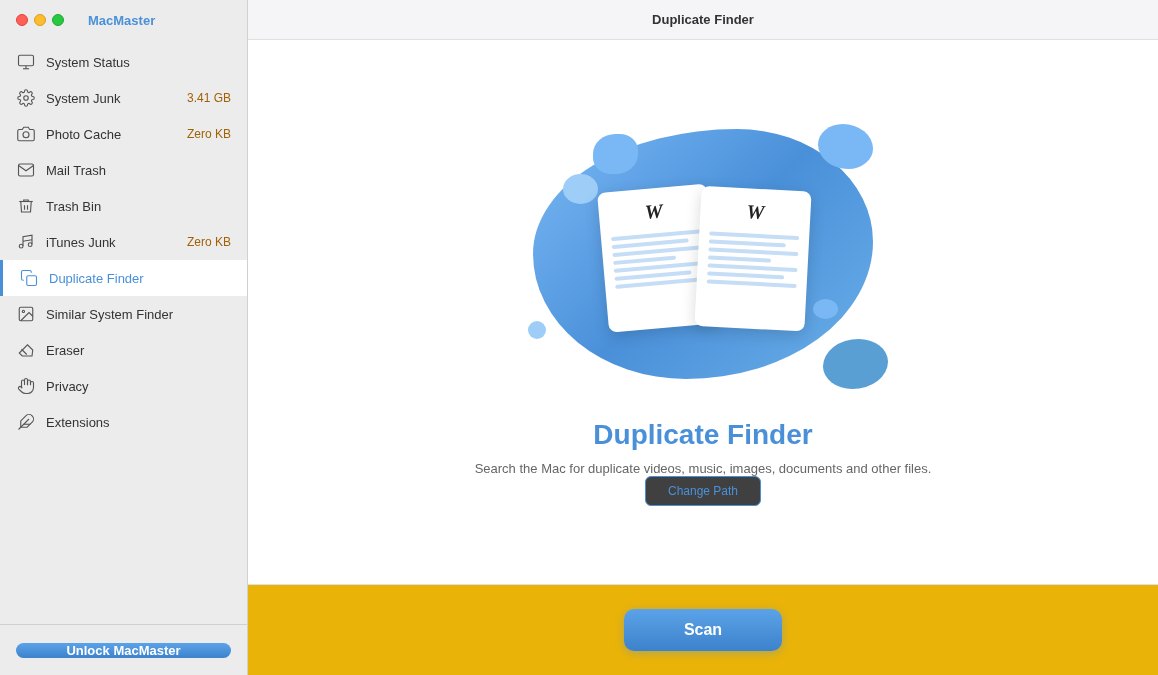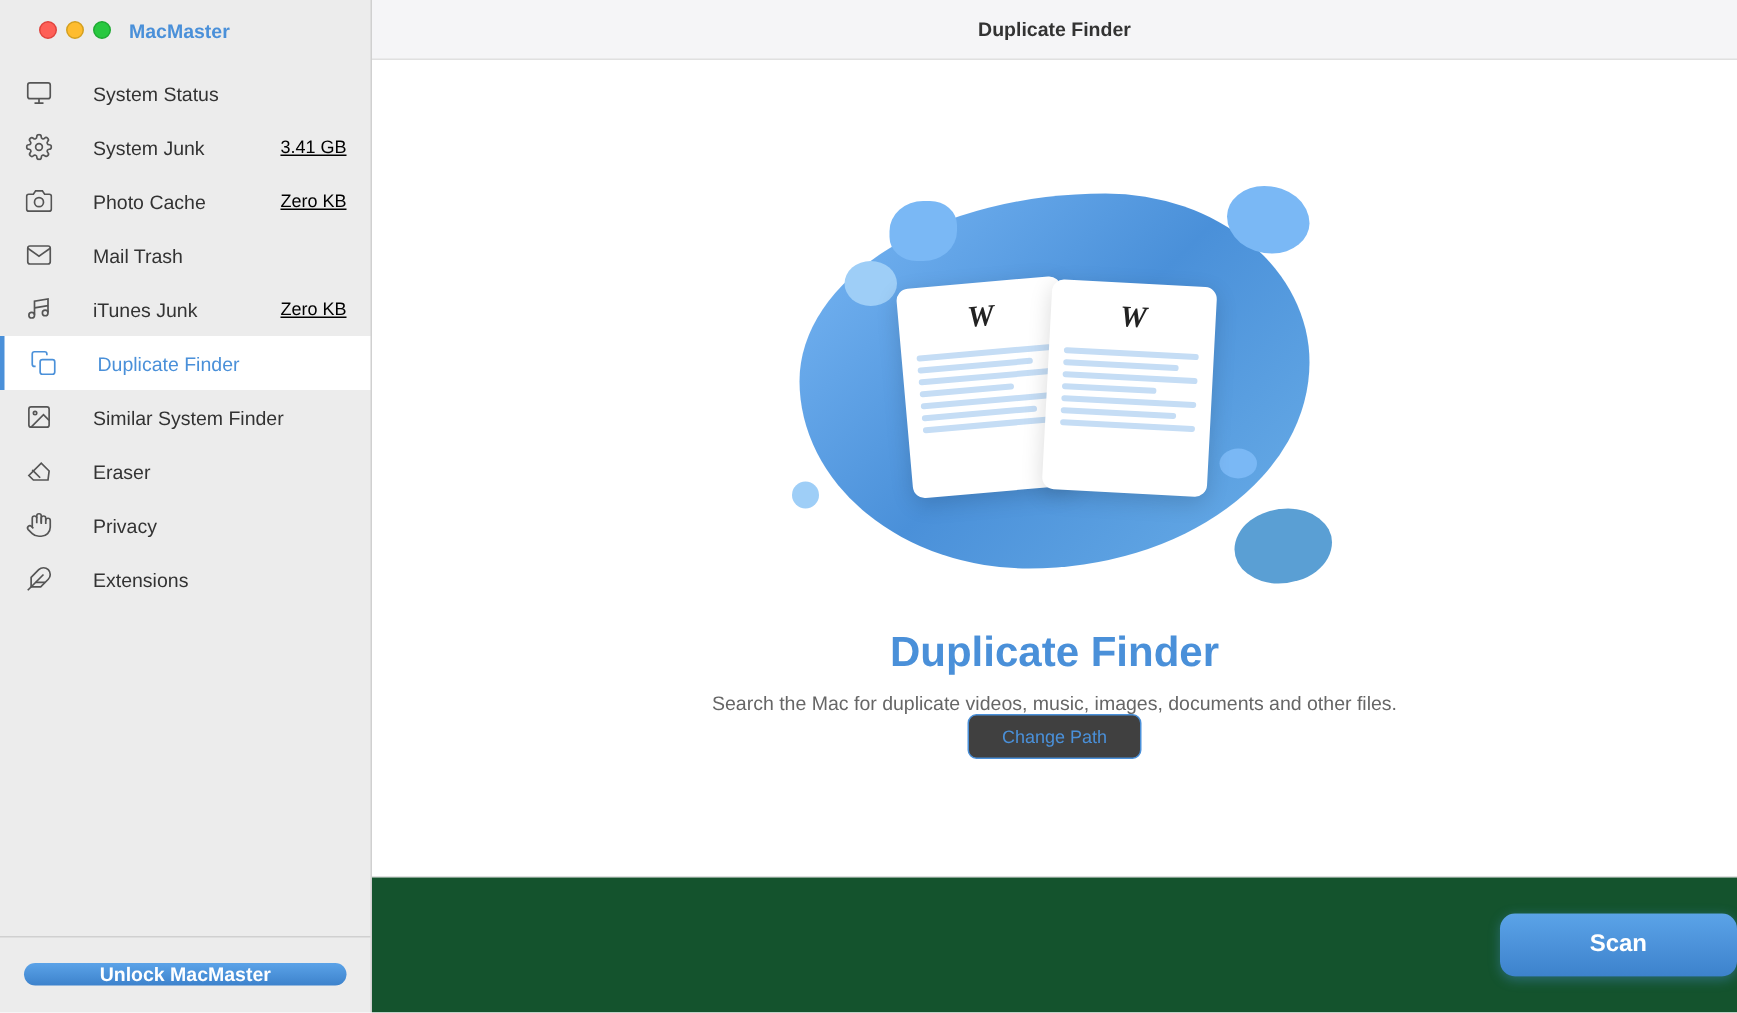--- a/index.html
+++ b/index.html
@@ -20,22 +20,22 @@
       background: #ececec;
       display: flex;
       flex-direction: column;
       border-right: 1px solid #d0d0d0;
     }
 
     .sidebar-header {
       height: 40px;
       display: flex;
       align-items: center;
-      padding: 0 26px;
-      gap: 8px;
+      padding: 0 16px;
+      gap: 20px;
     }
 
     .traffic-lights {
       display: flex;
       gap: 6px;
       align-items: center;
     }
 
     .traffic-light {
       width: 12px;
@@ -57,21 +57,21 @@
     .sidebar-nav {
       flex: 1;
       overflow-y: auto;
       padding: 4px 0;
     }
 
     .nav-item {
       display: flex;
       align-items: center;
       padding: 8px 16px;
-      gap: 26px;
+      gap: 10px;
       cursor: pointer;
       position: relative;
       border-radius: 0;
     }
 
     .nav-item.active {
       background: white;
       border-left: 3px solid #4a90d9;
     }
 
@@ -92,23 +92,22 @@
     }
 
     .nav-label {
       font-size: 13px;
       color: #333;
       flex: 1;
     }
 
     .nav-badge {
       font-size: 12px;
-      color: #000000;
+      color: #a16207;
       font-weight: 500;
-      text-decoration: underline;
     }
 
     .sidebar-footer {
       padding: 16px;
       border-top: 1px solid #d0d0d0;
     }
 
     .unlock-btn {
       width: 100%;
       background: #4a90d9;
@@ -314,22 +313,22 @@
       border: 1.5px solid #4a90d9;
       border-radius: 6px;
       font-size: 12px;
       cursor: pointer;
     }
 
     .main-footer {
       height: 90px;
       display: flex;
       align-items: center;
-      justify-content: flex-end;
-      background: #14532d;
+      justify-content: center;
+      background: #eab308;
     }
 
     .scan-btn {
       padding: 12px 60px;
       background: linear-gradient(180deg, #5ba3e8 0%, #3d82cc 100%);
       color: white;
       border: none;
       border-radius: 10px;
       font-size: 16px;
       font-weight: 600;
@@ -401,20 +400,32 @@
     <div class="nav-item">
       <span class="nav-icon">
         <svg class="icon-svg" viewBox="0 0 24 24">
             <path d="M4 4h16c1.1 0 2 .9 2 2v12c0 1.1-.9 2-2 2H4c-1.1 0-2-.9-2-2V6c0-1.1.9-2 2-2z"></path>
             <polyline points="22,6 12,13 2,6"></polyline>
           </svg>
       </span>
       <span class="nav-label">Mail Trash</span>
     </div>
 
+    <div class="nav-item">
+      <span class="nav-icon">
+        <svg class="icon-svg" viewBox="0 0 24 24">
+            <polyline points="3 6 5 6 21 6"></polyline>
+            <path d="M19 6l-1 14H6L5 6"></path>
+            <path d="M10 11v6"></path>
+            <path d="M14 11v6"></path>
+            <path d="M9 6V4h6v2"></path>
+          </svg>
+      </span>
+      <span class="nav-label">Trash Bin</span>
+    </div>
 
     <div class="nav-item">
       <span class="nav-icon">
         <svg class="icon-svg" viewBox="0 0 24 24">
             <circle cx="5.5" cy="17.5" r="2.5"></circle>
             <circle cx="17.5" cy="15.5" r="2.5"></circle>
             <polyline points="8 17 8 5 20 3 20 15"></polyline>
             <line x1="8" y1="11" x2="20" y2="9"></line>
           </svg>
       </span>

